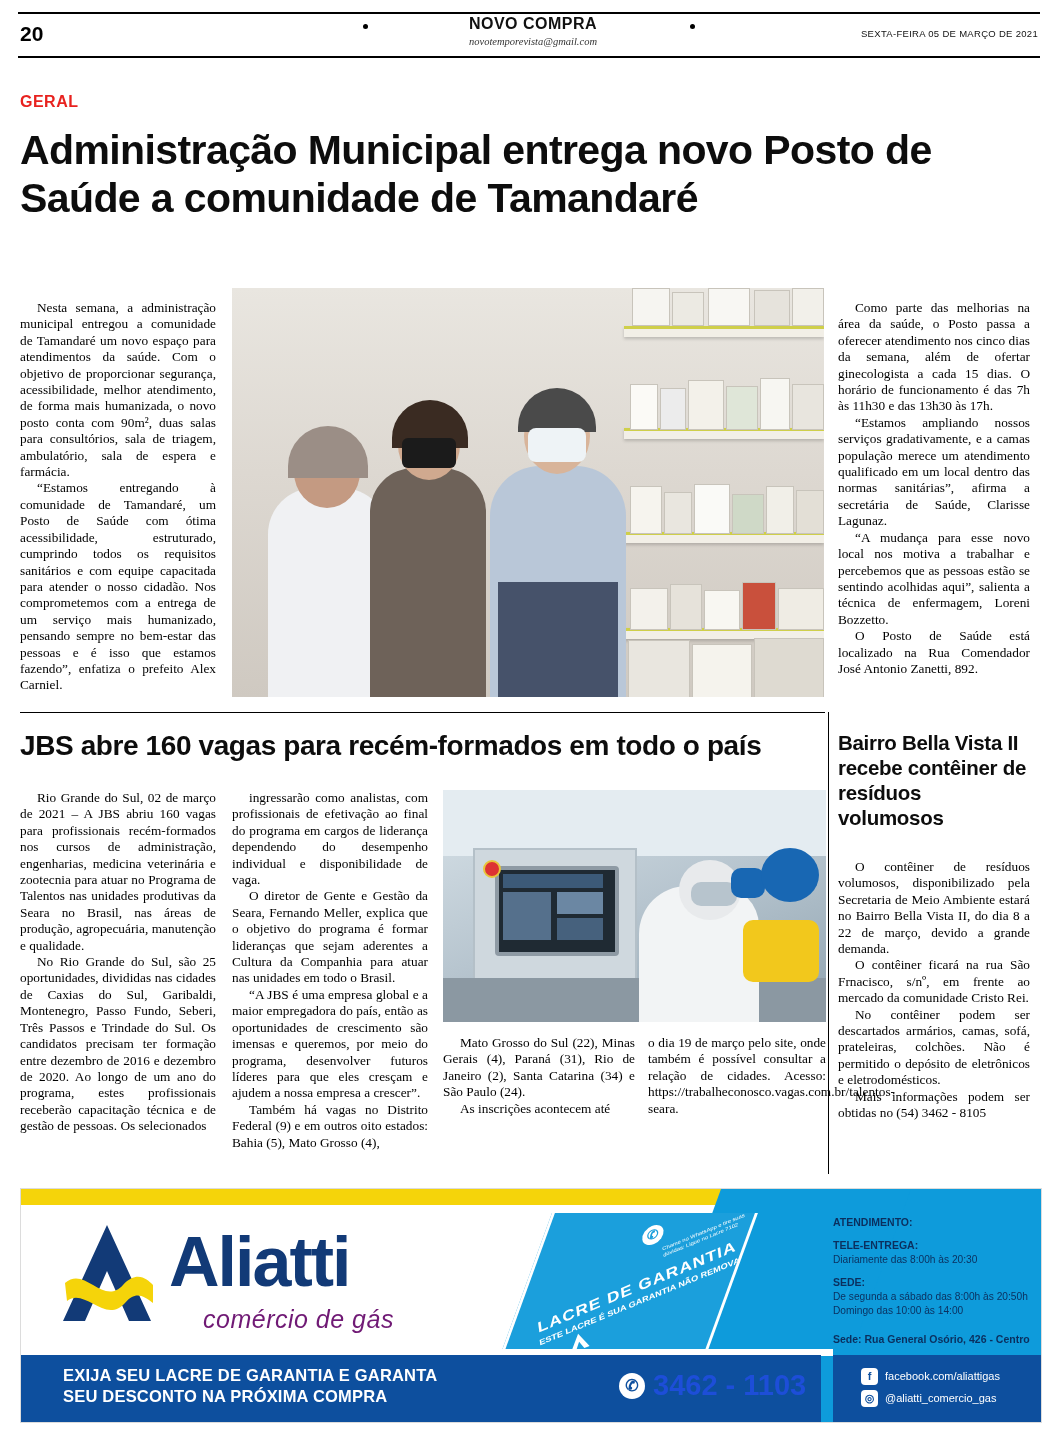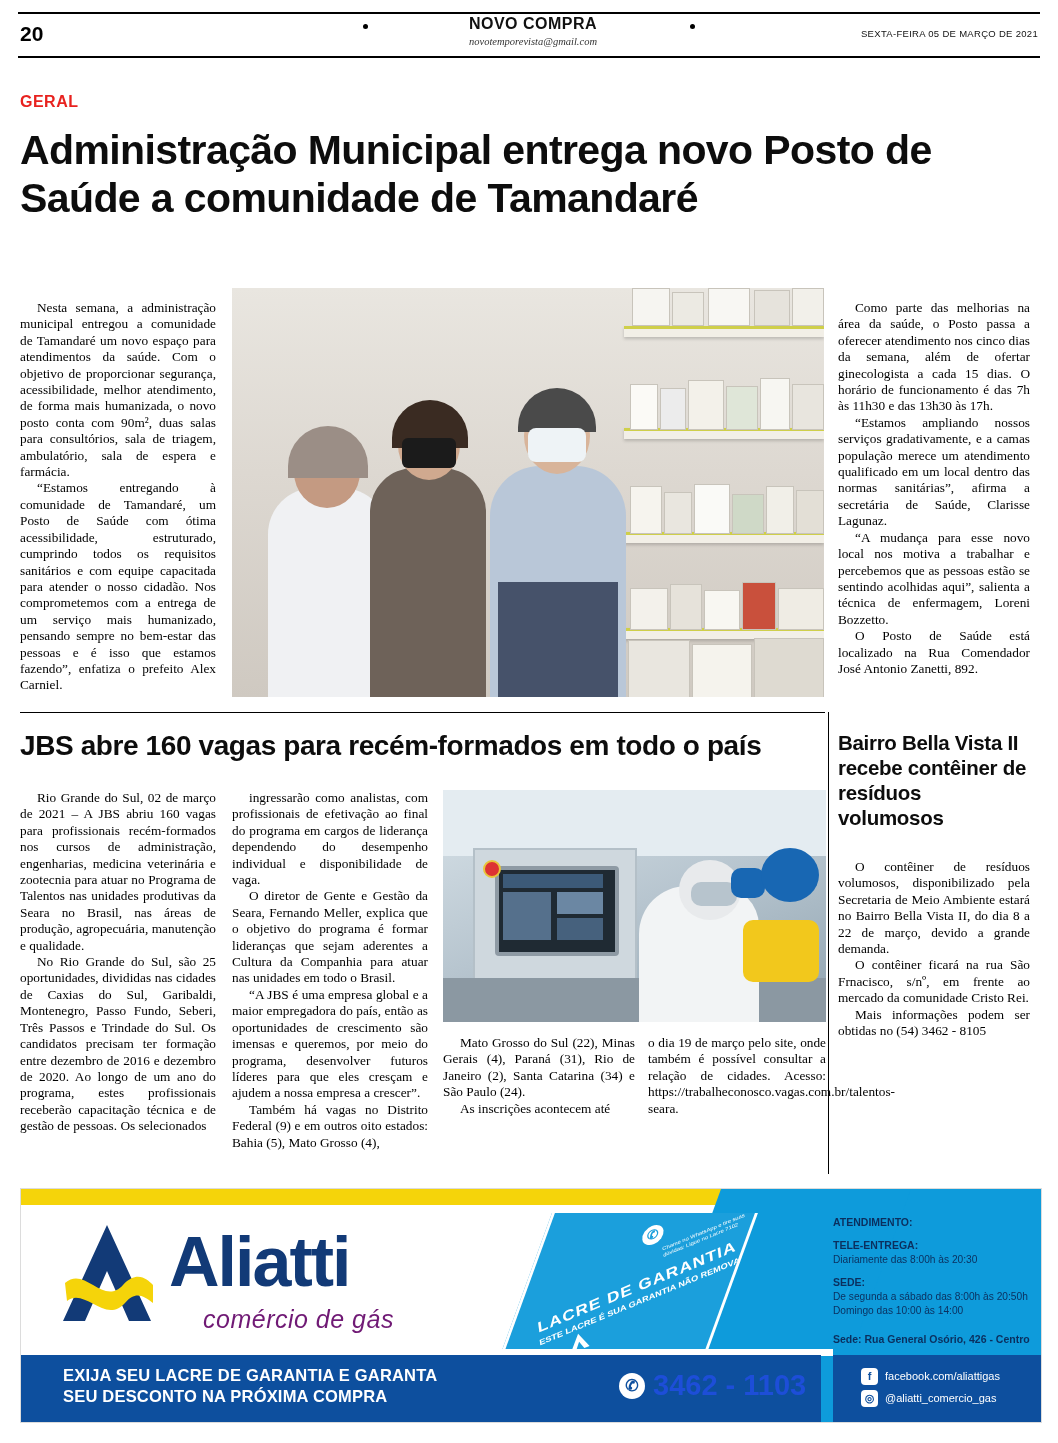--- a/index.html
+++ b/index.html
@@ -497,20 +497,21 @@
   </div>
 
   <div class="col" id="a2-col4">
     <p style="text-indent:0">o dia 19 de março pelo site, onde também é possível consultar a relação de cidades. Acesso: https://trabalheconosco.vagas.com.br/talentos-seara.</p>
   </div>
 
   <div class="headline-3">Bairro Bella Vista II recebe contêiner de resíduos volumosos</div>
   <div class="col" id="a3-col">
     <p>O contêiner de resíduos volumosos, disponibilizado pela Secretaria de Meio Ambiente estará no Bairro Bella Vista II, do dia 8 a 22 de março, devido a grande demanda.</p>
     <p>O contêiner ficará na rua São Frnacisco, s/nº, em frente ao mercado da comunidade Cristo Rei.</p>
+    <p>No contêiner podem ser descartados armários, camas, sofá, prateleiras, colchões. Não é permitido o depósito de eletrônicos e eletrodomésticos.</p>
     <p>Mais informações podem ser obtidas no (54) 3462 - 8105</p>
   </div>
 
   <div class="ad">
     <div class="ad-yellow-bar"></div>
     <div class="ad-blue-right"></div>
     <div class="ad-blue-diag"></div>
 
     <div class="ad-mark">
       <svg width="112" height="108" viewBox="0 0 112 108">

